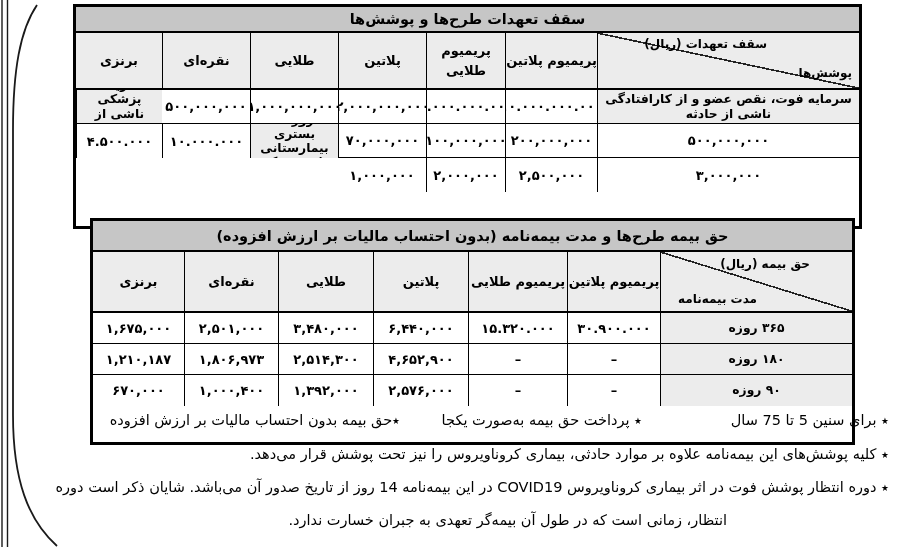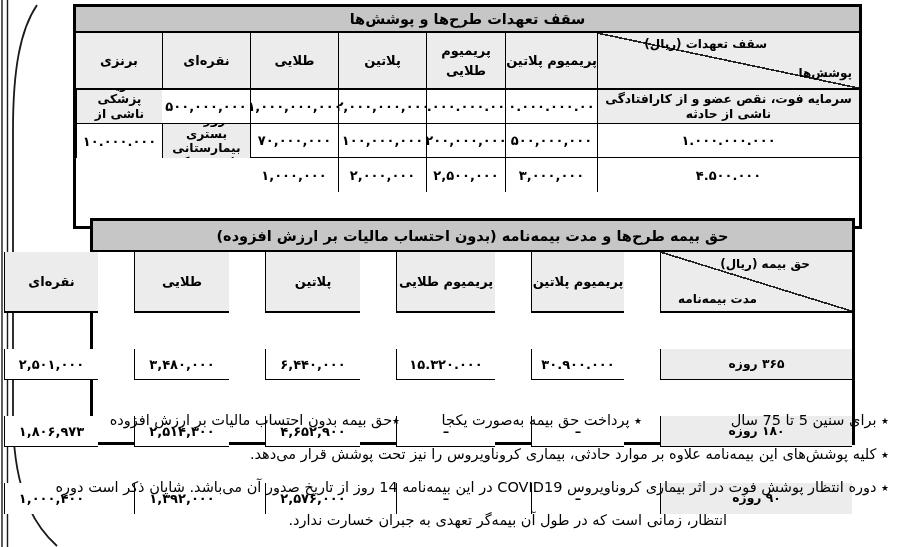--- a/index.html
+++ b/index.html
@@ -21,21 +21,21 @@
   #t2{left:90px;top:210px;width:765px;height:227px;margin-top:8px;}
   .title{
     background:var(--title-bg);border-bottom:2px solid var(--border);
     font-weight:bold;text-align:center;display:flex;align-items:center;justify-content:center;
     font-size:14.5px;box-sizing:border-box;
   }
   #t1 .title{height:26px;}
   #t2 .title{height:31px;}
   .grid{display:grid;direction:rtl;}
   #t1 .grid{grid-template-columns:262px 92px 79px 88px 88px 88px auto;grid-template-rows:57px 34px 34px 34px;}
-  #t2 .grid{grid-template-columns:192px 93px 99px 95px 95px 94px auto;grid-template-rows:61px 31px 31px 31px;gap:36px;}
+  #t2 .grid{grid-template-columns:192px 93px 99px 95px 95px 94px auto;grid-template-rows:61px 31px 31px 31px;}
   .cell{
     box-sizing:border-box;border-left:1px solid var(--border);border-bottom:1px solid var(--border);
     display:flex;align-items:center;justify-content:center;text-align:center;
     font-weight:bold;font-size:13px;overflow:hidden;
   }
   .cell.no-bl{border-left:none;}
   .cell.lastrow{border-bottom:none;}
   .head{background:var(--header-bg);border-bottom-width:2px;line-height:1.5;}
   .rowlabel{background:var(--header-bg);font-size:12.3px;line-height:1.15;padding:12px 2px;}
   .val{background:#ffffff;}
@@ -85,21 +85,20 @@
       <div class="cell head">طلایی</div>
       <div class="cell head">نقره‌ای</div>
       <div class="cell head no-bl">برنزی</div>
       <div class="cell rowlabel">سرمایه فوت، نقص عضو و از کارافتادگی ناشی از حادثه</div>
       <div class="cell val">۱۰.۰۰۰.۰۰۰.۰۰۰</div>
       <div class="cell val">۵.۰۰۰.۰۰۰.۰۰۰</div>
       <div class="cell val">۲,۰۰۰,۰۰۰,۰۰۰</div>
       <div class="cell val">۱,۰۰۰,۰۰۰,۰۰۰</div>
       <div class="cell val no-bl">۵۰۰,۰۰۰,۰۰۰</div>
       <div class="cell rowlabel">هزینه پزشکی ناشی از حادثه</div>
-      <div class="cell val">۱.۰۰۰.۰۰۰.۰۰۰</div>
       <div class="cell val">۵۰۰,۰۰۰,۰۰۰</div>
       <div class="cell val">۲۰۰,۰۰۰,۰۰۰</div>
       <div class="cell val">۱۰۰,۰۰۰,۰۰۰</div>
       <div class="cell val">۷۰,۰۰۰,۰۰۰</div>
       <div class="cell rowlabel lastrow">غرامت روزانه بستری بیمارستانی (بمدت یک ماه)</div>
       <div class="cell val lastrow">۱۰.۰۰۰.۰۰۰</div>
       <div class="cell val lastrow">۴.۵۰۰.۰۰۰</div>
       <div class="cell val lastrow">۳,۰۰۰,۰۰۰</div>
       <div class="cell val lastrow">۲,۵۰۰,۰۰۰</div>
       <div class="cell val lastrow">۲,۰۰۰,۰۰۰</div>

